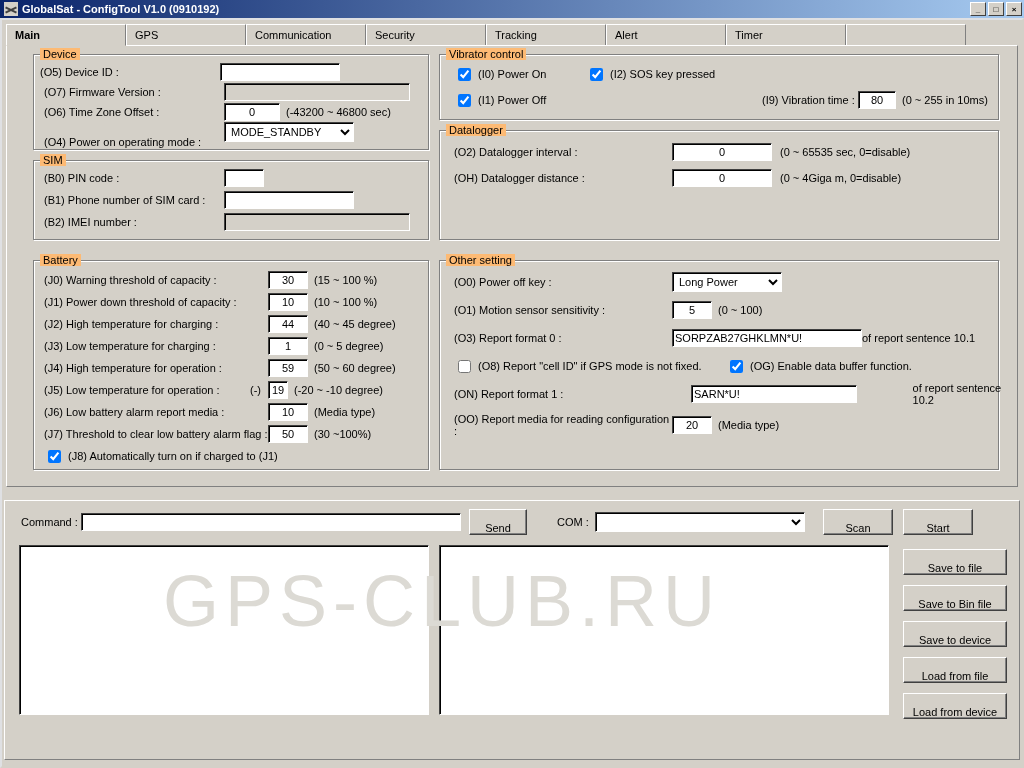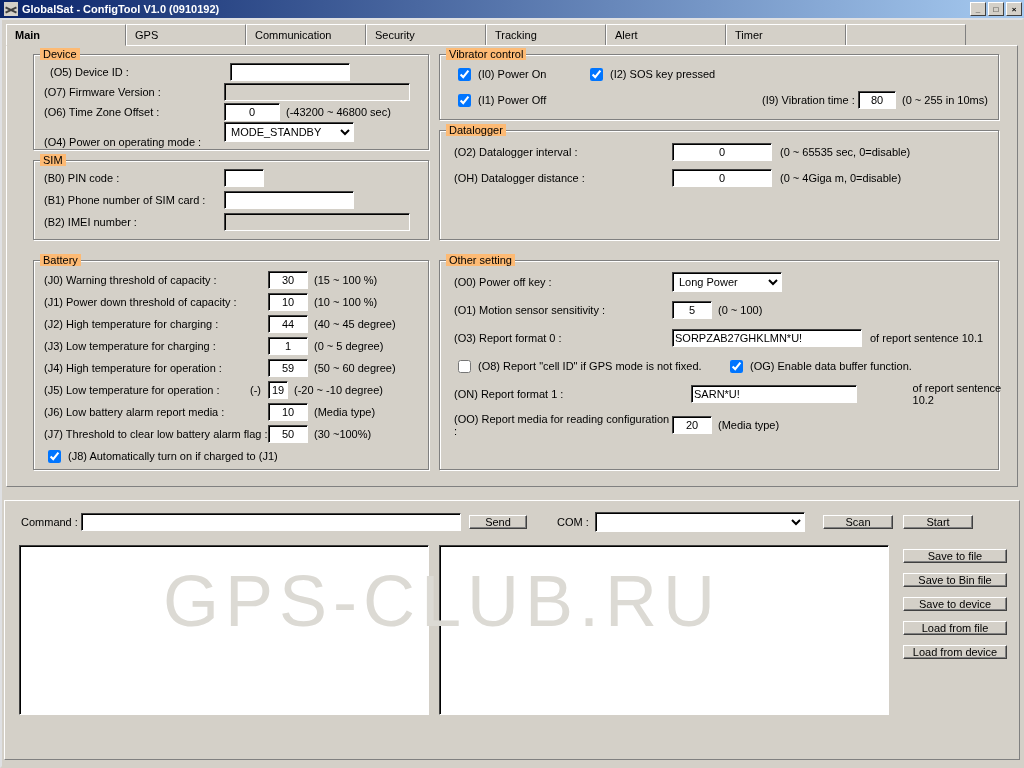--- a/index.html
+++ b/index.html
@@ -114,21 +114,21 @@
   select.combo { height:20px; }
   .chk { display:flex; align-items:center; gap:4px; }
   .chk input { width:13px; height:13px; }
   button.btn {
     font:11px Tahoma,sans-serif;
     background:#d4d0c8;
     border:1px solid #404040;
     border-top-color:#fff; border-left-color:#fff;
     box-shadow: -1px -1px 0 #808080 inset;
     height:14px;
-    padding:0 6px;
+    padding:12px 6px;
     min-width:58px;
     text-align:center;
   }
   textarea.area { resize:none; padding:4px; }
   .watermark {
     position:absolute;
     left:0; right:140px; top:560px;
     text-align:center;
     font-size:72px;
     letter-spacing:6px;
@@ -175,21 +175,21 @@
     <div class="tab">Timer</div>
     <div class="tab" style="border-right:1px solid #808080;"></div>
   </div>
 
   <div class="tab-page">
 
     <div id="col-left">
 
       <div class="group" style="left:22px; top:6px; width:396px; height:96px;">
         <span class="legend">Device</span>
-        <div class="row" style="left:16px; top:8px;">
+        <div class="row" style="left:6px; top:8px;">
           <label style="width:180px;">(O5) Device ID :</label>
           <input class="text" style="width: 120px;" value="">
         </div>
         <div class="row" style="left:10px; top:28px;">
           <label style="width:180px;">(O7) Firmware Version :</label>
           <div class="ro-box" style="width:186px;"></div>
         </div>
         <div class="row" style="left:10px; top:48px;">
           <label style="width:180px;">(O6) Time Zone Offset :</label>
           <input class="num" style="width: 56px;" value="0">
@@ -316,21 +316,21 @@
           </select>
         </div>
         <div class="row" style="left:14px; top:40px;">
           <label style="width:218px;">(O1) Motion sensor sensitivity :</label>
           <input class="num" style="width: 40px;" value="5">
           <span style="margin-left:6px;">(0 ~ 100)</span>
         </div>
         <div class="row" style="left:14px; top:68px;">
           <label style="width:218px;">(O3) Report format 0 :</label>
           <input class="text" style="width: 190px;" value="SORPZAB27GHKLMN*U!">
-          <span style="margin-left:8px;">of report sentence 10.1</span>
+          <span style="">of report sentence 10.1</span>
         </div>
         <div class="row chk" style="left:14px; top:96px;">
           <input type="checkbox" style="">
           <label>(O8) Report "cell ID" if GPS mode is not fixed.</label>
         </div>
         <div class="row chk" style="left:286px; top:96px;">
           <input type="checkbox" checked="" style="">
           <label>(OG) Enable data buffer function.</label>
         </div>
         <div class="row" style="left:14px; top:124px;gap:48px;">

